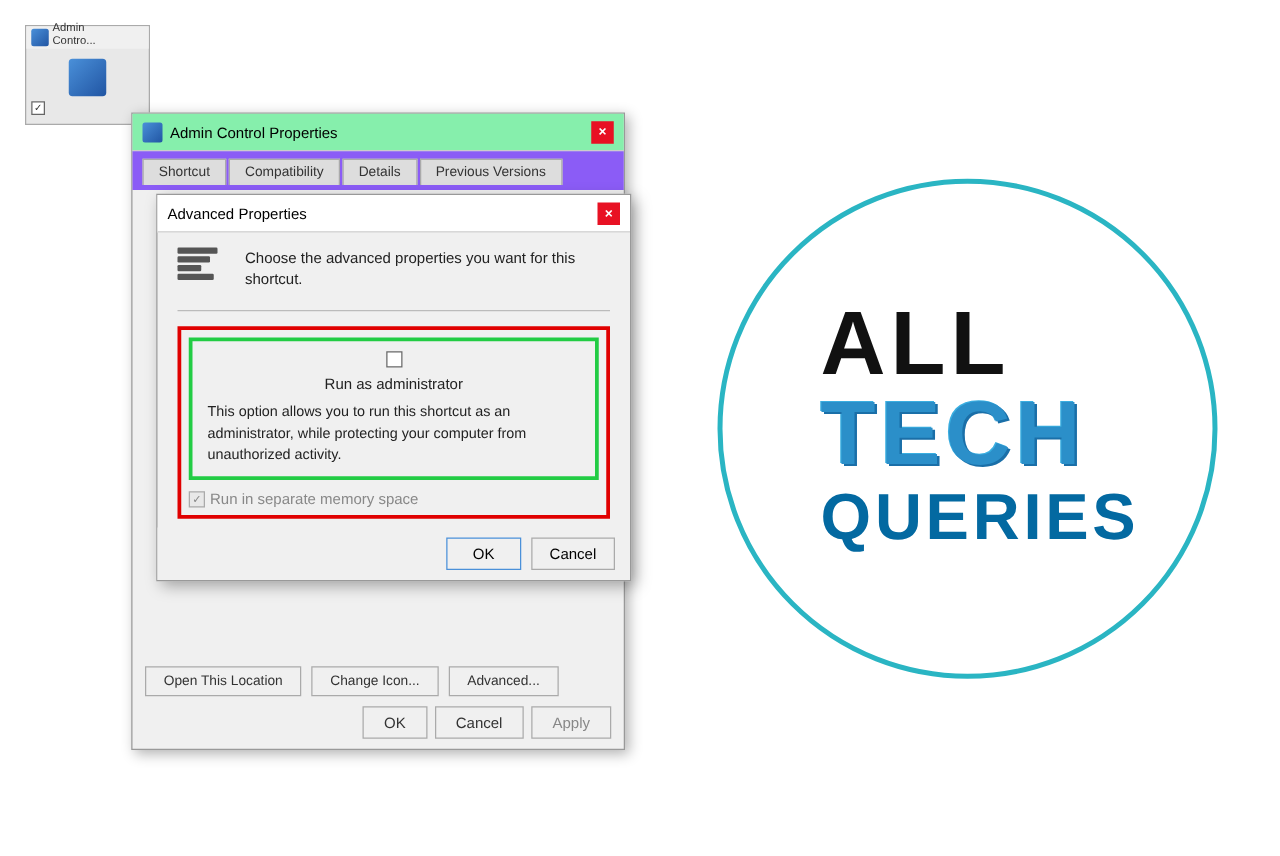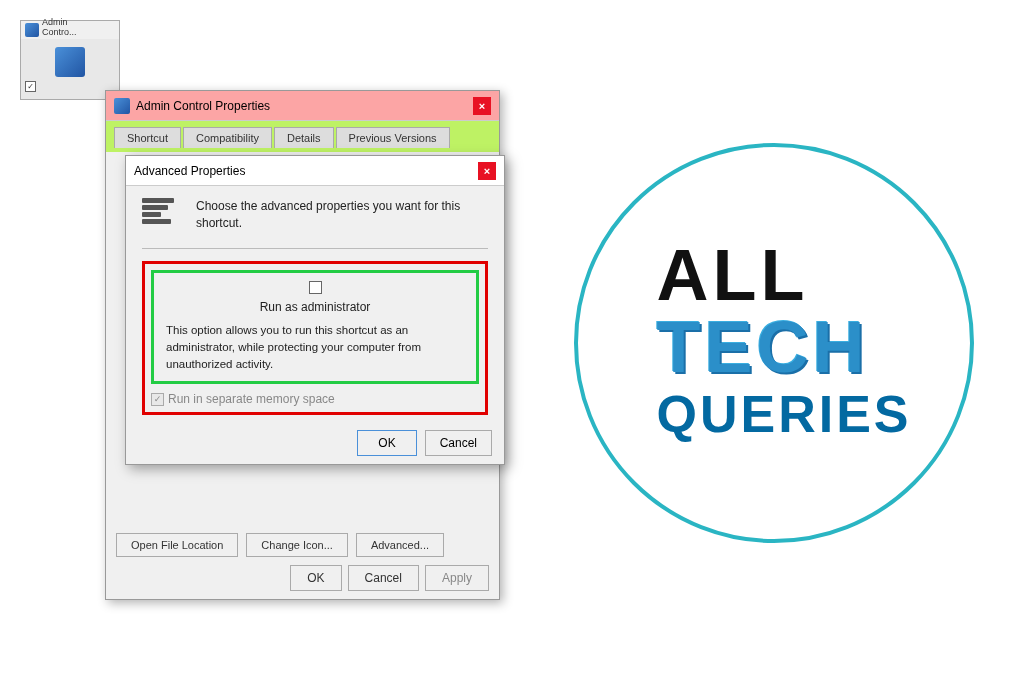--- a/index.html
+++ b/index.html
@@ -148,21 +148,21 @@
       left: 105px;
       top: 90px;
       width: 395px;
       height: 510px;
       background: #f0f0f0;
       border: 1px solid #999;
       box-shadow: 3px 3px 10px rgba(0,0,0,0.3);
     }
 
     .outer-dialog-titlebar {
-      background: #fca5a5;
+      background: #86efac;
       height: 30px;
       display: flex;
       align-items: center;
       padding: 0 8px;
       border-bottom: 1px solid #ccc;
       gap: 6px;
     }
 
     .dialog-icon {
       width: 16px;
@@ -187,21 +187,21 @@
       cursor: pointer;
       display: flex;
       align-items: center;
       justify-content: center;
       font-size: 11px;
       font-weight: bold;
     }
 
     .outer-dialog-tabs {
       display: flex;
-      background: #bef264;
+      background: #8b5cf6;
       padding: 6px 8px 4px;
       gap: 2px;
     }
 
     .tab {
       padding: 4px 12px;
       border: 1px solid #aaa;
       background: #ddd;
       font-size: 11px;
       cursor: pointer;
@@ -441,21 +441,21 @@
     <div class="tab">Compatibility</div>
     <div class="tab">Details</div>
     <div class="tab">Previous Versions</div>
   </div>
 
   <div class="outer-dialog-body">
     
   </div>
 
   <div style="position:absolute; bottom:42px; left:10px; right:10px; display:flex; gap:8px;">
-    <button class="footer-btn">Open File Location</button>
+    <button class="footer-btn">Open This Location</button>
     <button class="footer-btn">Change Icon...</button>
     <button class="footer-btn">Advanced...</button>
   </div>
 
   <div style="position:absolute; bottom:8px; right:10px; display:flex; gap:6px;">
     <button class="btn-ok-outer">OK</button>
     <button class="btn-cancel-outer">Cancel</button>
     <button class="btn-apply">Apply</button>
   </div>
 </div>

